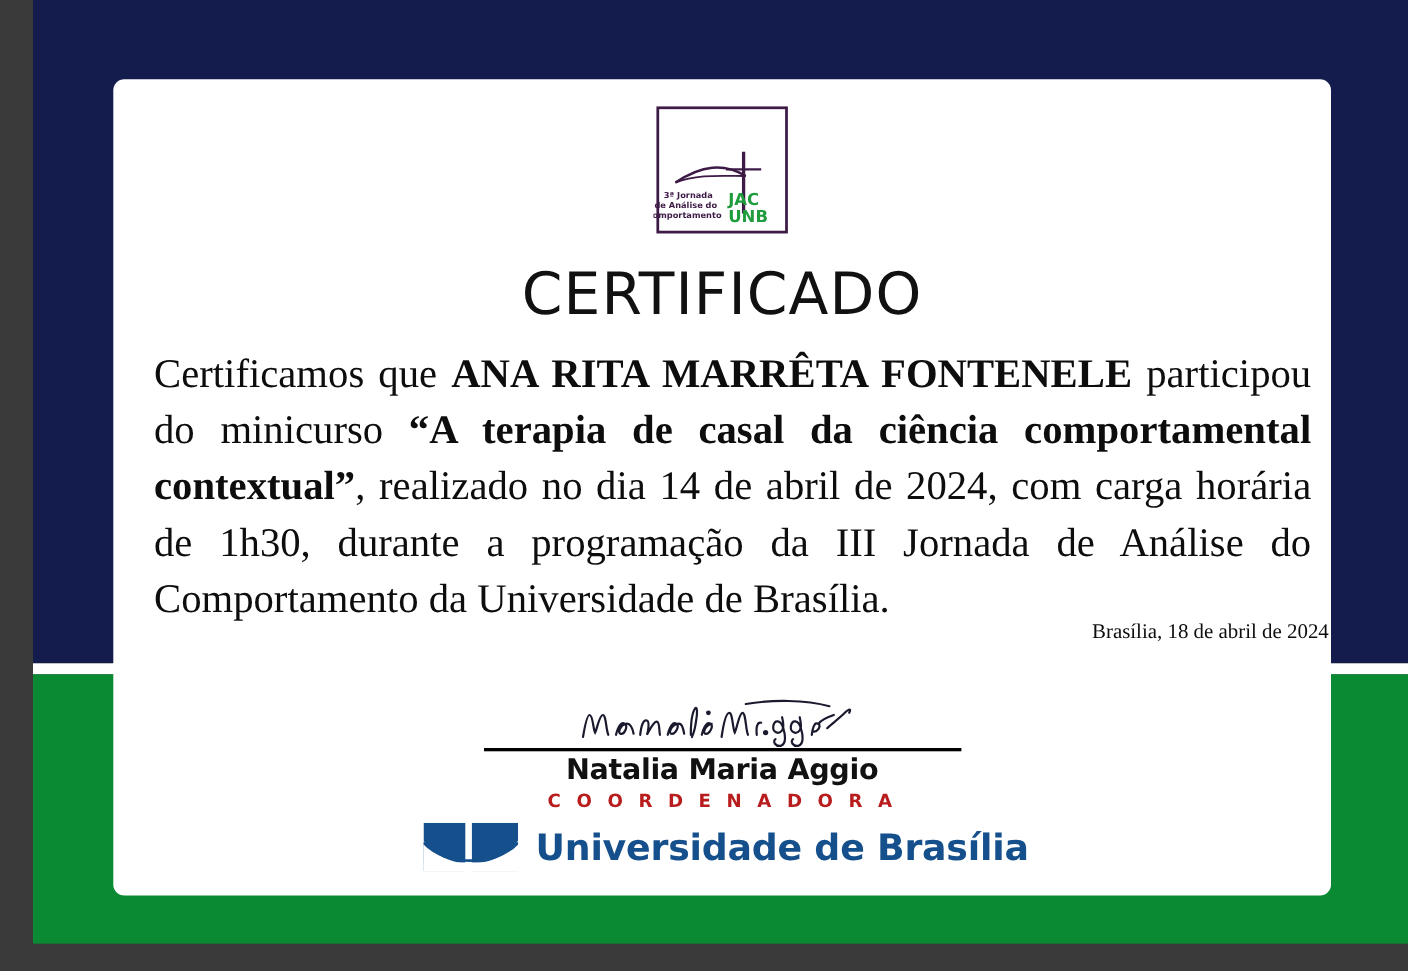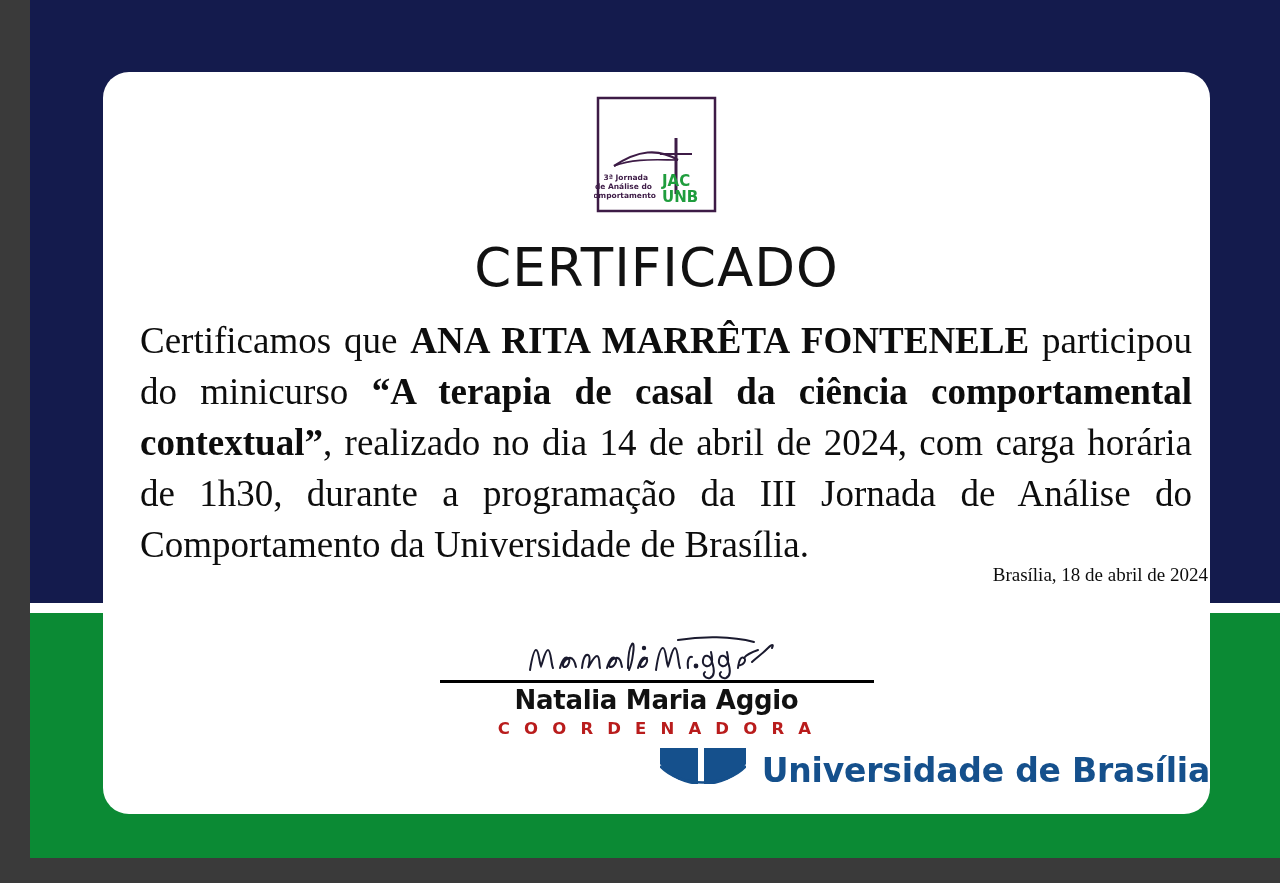--- a/index.html
+++ b/index.html
@@ -61,21 +61,21 @@
   }
 
   
   .card {
     position: absolute;
     left: 103px;
     top: 72px;
     width: 1107px;
     height: 742px;
     background: #ffffff;
-    border-radius: 26px;
+    border-radius: 10px;
     box-sizing: border-box;
     padding: 0;
   }
 
   
   .logo-wrap {
     position: absolute;
     left: 0;
     right: 0;
     top: 22px;
@@ -163,25 +163,25 @@
     font-family: "DejaVu Sans", sans-serif;
     font-size: 16.5px;
     letter-spacing: 4.2px;
     color: #b91c1c;
   }
 
   
   .unb-wrap {
     position: absolute;
     left: 0;
-    right: 0;
+    right: 17px;
     top: 676px;
     display: flex;
     align-items: center;
-    justify-content: flex-end;
+    justify-content: center;
     gap: 16px;
     margin-left: 24px;
   }
   .unb-mark {
     width: 86px;
     height: 44px;
     position: relative;
   }
   .unb-text {
     font-family: "DejaVu Sans", sans-serif;

